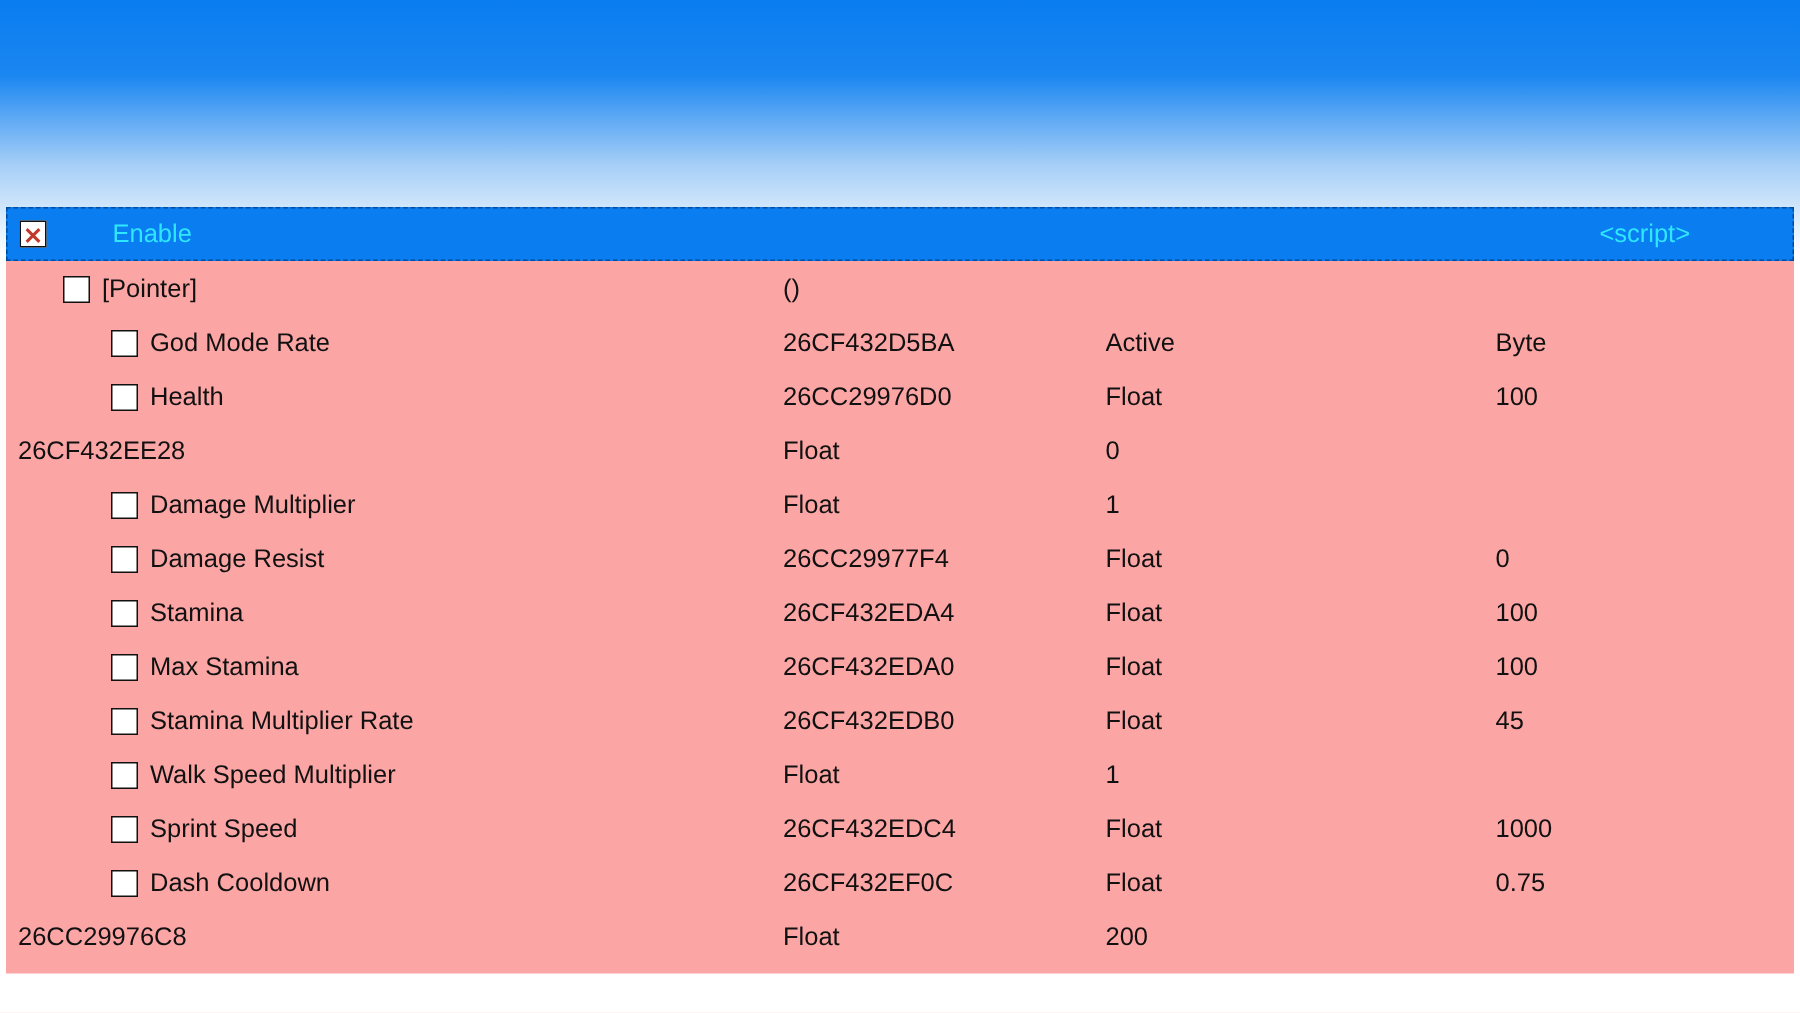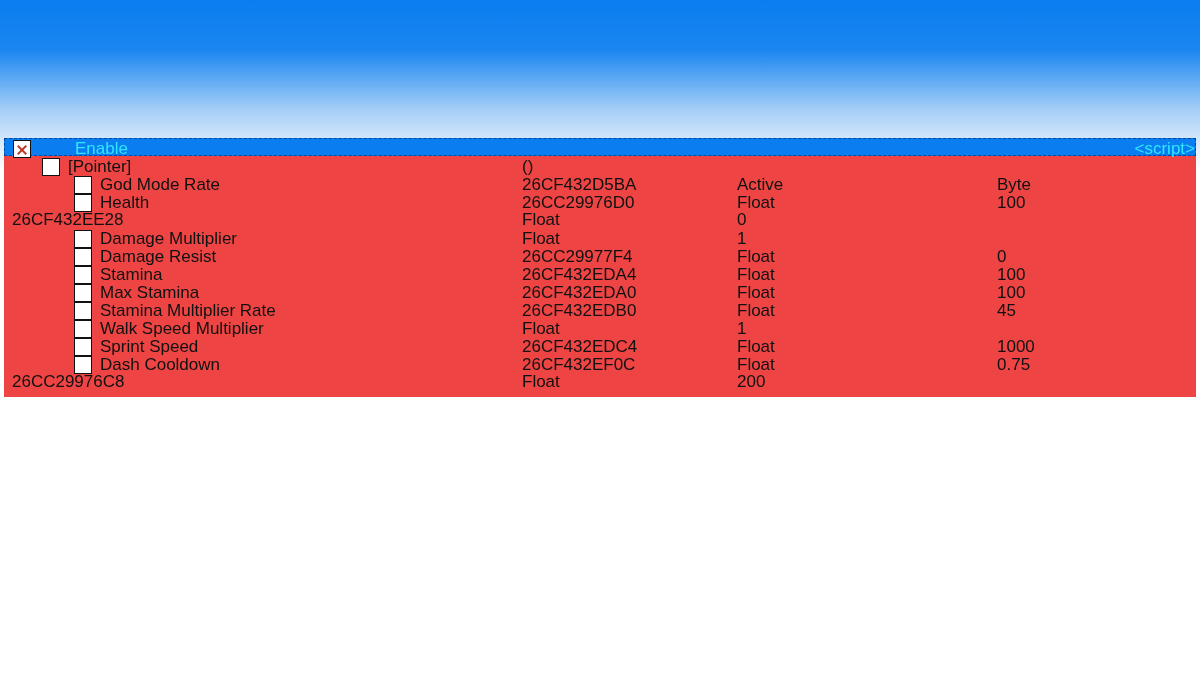--- a/index.html
+++ b/index.html
@@ -10,21 +10,21 @@
   }
   .panel {
     position: absolute;
     top: 138px; left: 4px; right: 4px;
     background: #fff;
   }
   .row {
     display: grid;
     grid-template-columns: 510px 215px 260px 1fr;
     align-items: center;
-    height: 18px;
+    height: 36px;
     padding-left: 8px;
   }
   .row.header {
     background: #0a7df0;
     color: #2fe6ff;
     font-size: 17px;
     border: 1px dashed #004a9a;
   }
   .row.header .desc { display:flex; align-items:center; }
   .row .desc { display:flex; align-items:center; gap: 8px; }
@@ -39,23 +39,23 @@
   .row.header .checkbox::before,
   .row.header .checkbox::after {
     content: ''; position: absolute; left: 2px; right: 2px; top: 50%; height: 2px;
     background: #c0392b;
   }
   .row.header .checkbox::before { transform: rotate(45deg); }
   .row.header .checkbox::after  { transform: rotate(-45deg); }
   .indent-0 { padding-left: 0px; }
   .indent-1 { padding-left: 30px; }
   .indent-2 { padding-left: 62px; }
-  .body { color: #111; background:#ef4444; padding-top:1px; padding-bottom:6px;}
+  .body { color: #111; background:#fca5a5; padding-top:1px; padding-bottom:6px;}
   .col { white-space: nowrap; overflow: hidden; }
-  .row.header .script { text-align: right; }
+  .row.header .script { text-align: center; }
 </style>
 </head>
 <body>
 
 <div class="bg-gradient"></div>
 
 <div class="panel">
 
   <div class="row header">
     <div class="desc indent-0">

